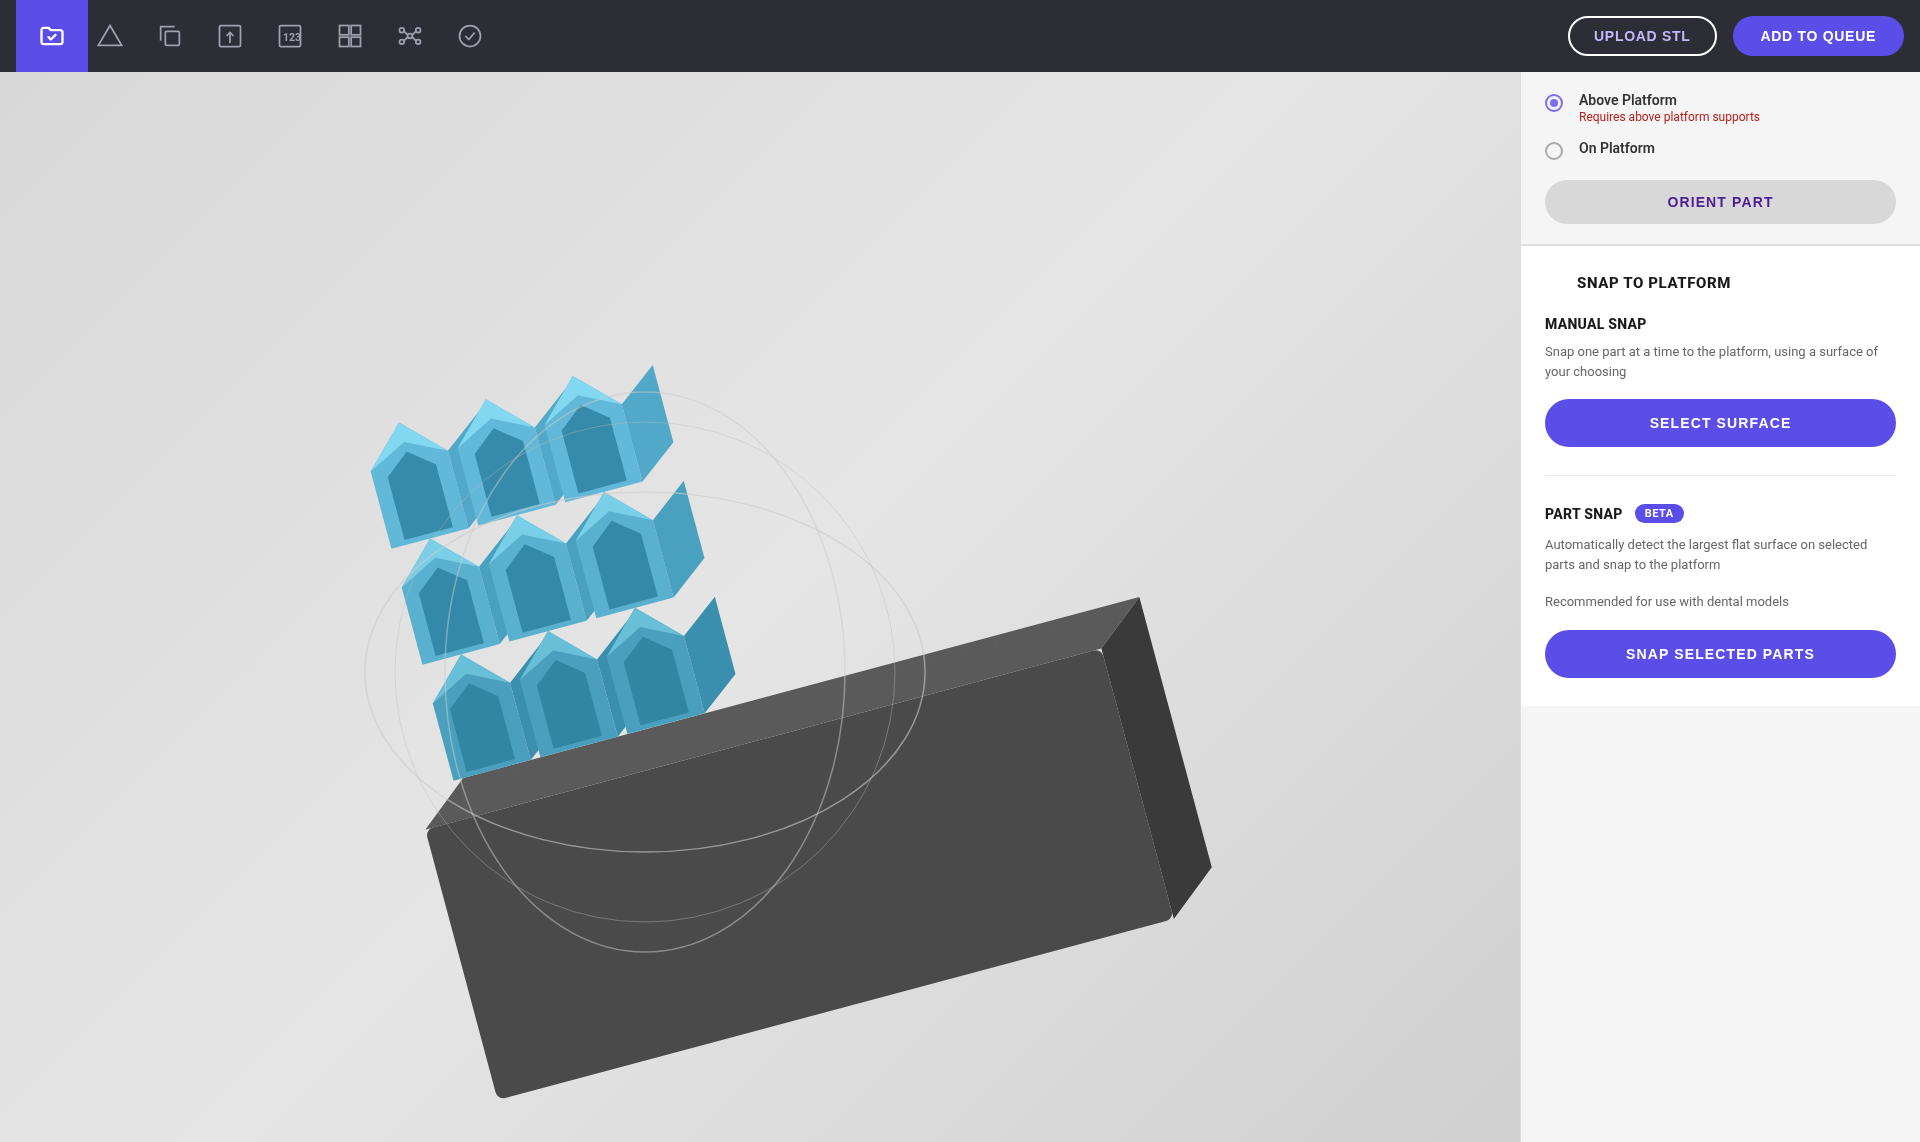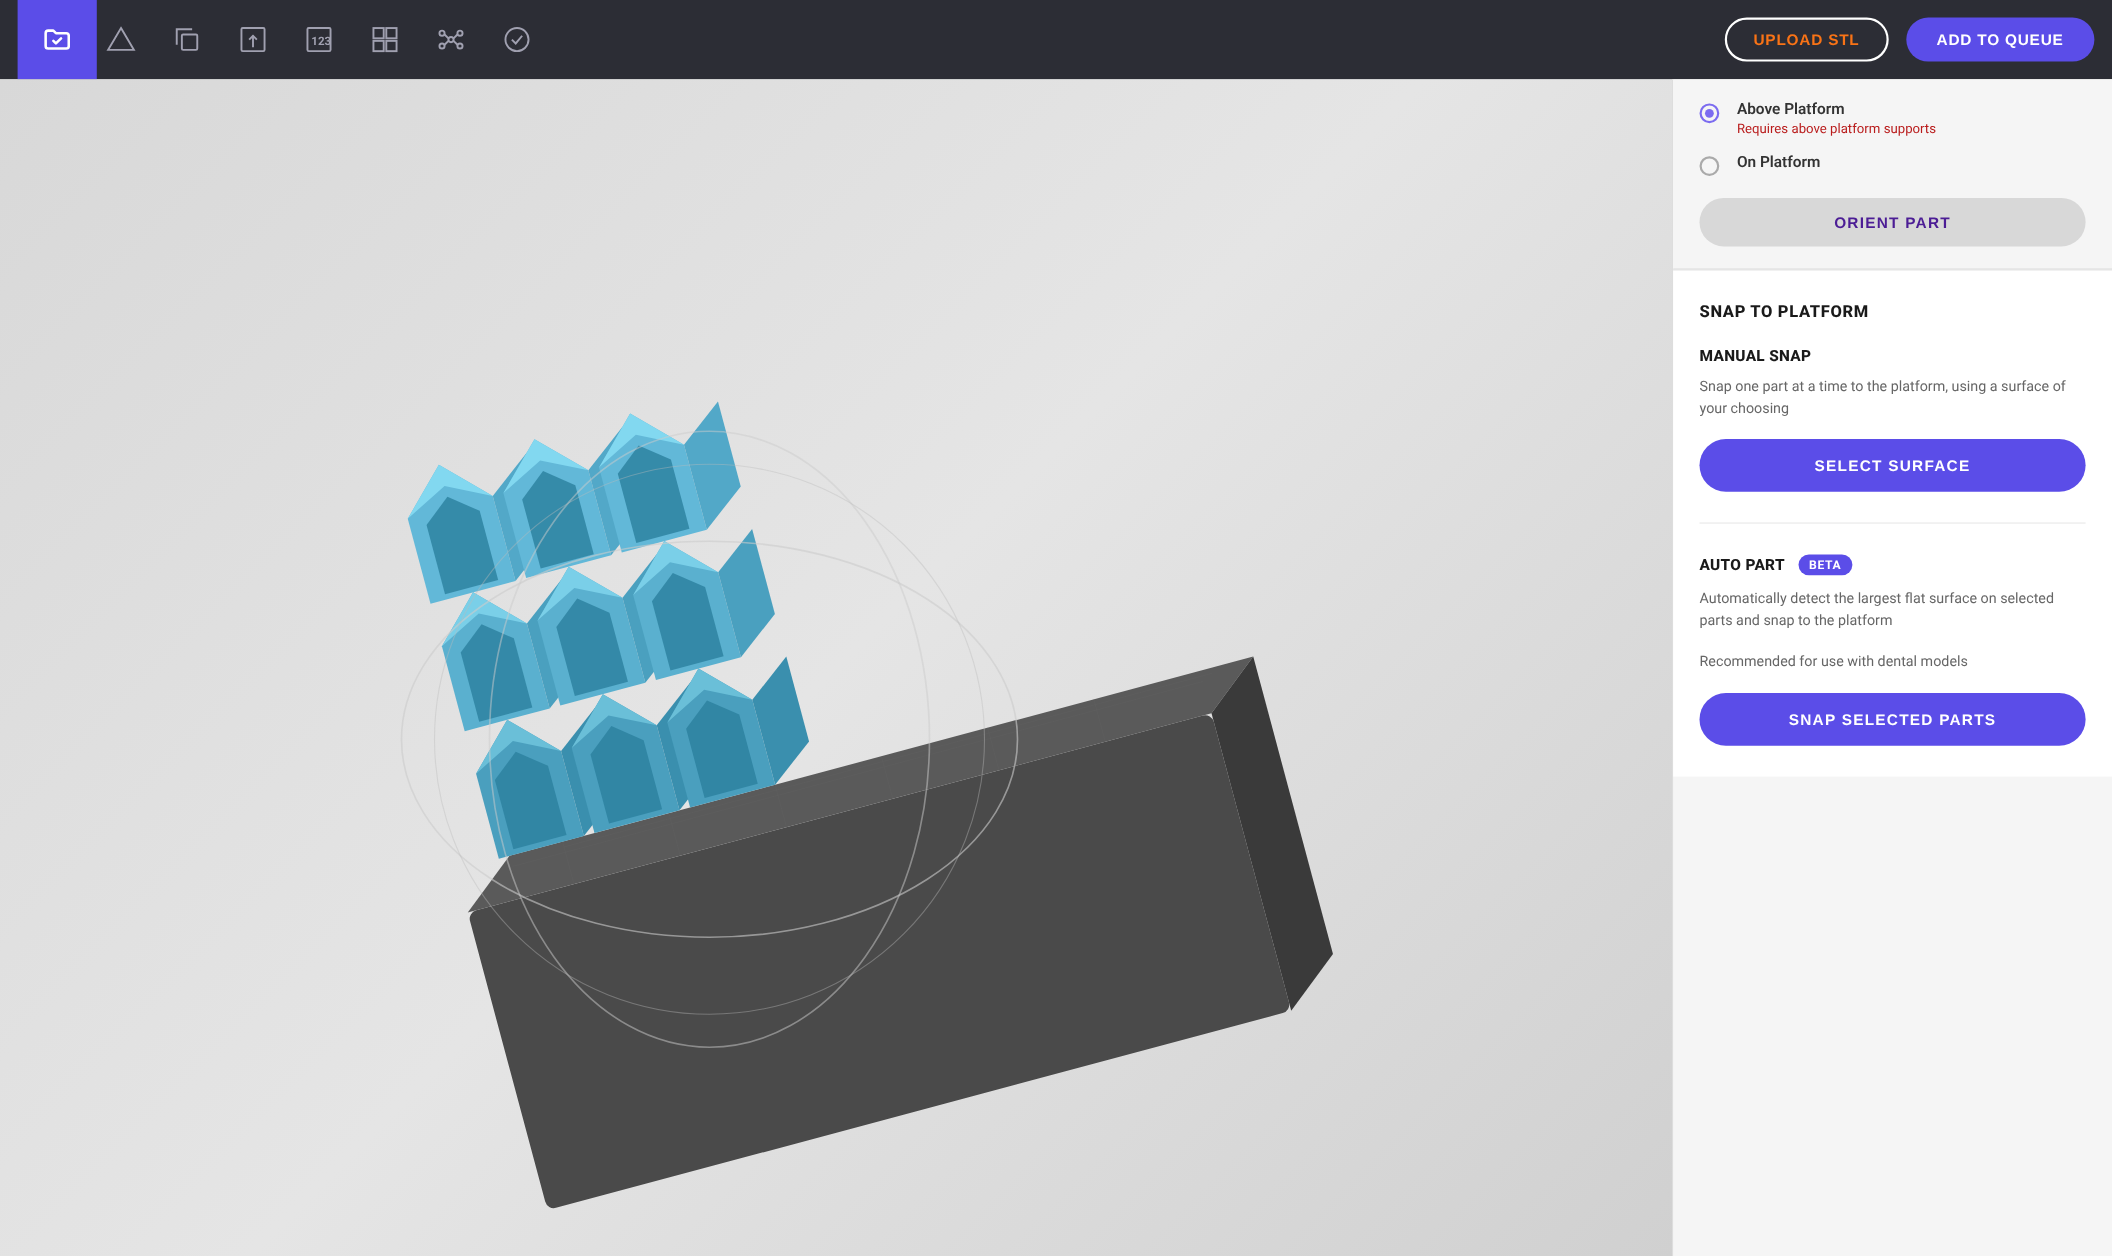--- a/index.html
+++ b/index.html
@@ -31,21 +31,21 @@
       align-items: center;
       justify-content: flex-start;
       color: #a0a0b0;
       cursor: pointer;
     }
     .header-icon svg, .header-icon-active svg { width: 28px; height: 28px; }
     .header-spacer { flex: 1; }
     .btn-upload-stl {
       background: transparent;
       border: 2px solid #ffffff;
-      color: #f97316;
+      color: #c4b5fd;
       padding: 10px 24px;
       border-radius: 24px;
       font-size: 14px;
       font-weight: 700;
       letter-spacing: 0.05em;
       cursor: pointer;
     }
     .btn-add-queue {
       background: #5b4de8;
       border: none;
@@ -154,20 +154,21 @@
     .snap-section {
       padding: 28px 24px;
       background: #ffffff;
     }
     .snap-section-title {
       font-size: 15px;
       font-weight: 800;
       color: #1a1a1a;
       letter-spacing: 0.04em;
       margin-bottom: 24px;
+      margin-left: 32px;
     }
     .snap-sub-title {
       font-size: 14px;
       font-weight: 800;
       color: #1a1a1a;
       margin-bottom: 10px;
       letter-spacing: 0.02em;
     }
     .snap-description {
       font-size: 13px;
@@ -413,21 +414,21 @@
       
       
       <div class="snap-sub-title">MANUAL SNAP</div>
       <div class="snap-description">Snap one part at a time to the platform, using a surface of your choosing</div>
       <button class="snap-btn-primary">SELECT SURFACE</button>
       
       <div class="snap-divider"></div>
       
       
       <div class="auto-snap-header">
-        <div class="snap-sub-title" style="margin-bottom:0">AUTO PART</div>
+        <div class="snap-sub-title" style="margin-bottom:0">PART SNAP</div>
         <span class="beta-badge">BETA</span>
       </div>
       <div class="snap-description">Automatically detect the largest flat surface on selected parts and snap to the platform</div>
       <div class="snap-description">Recommended for use with dental models</div>
       <button class="snap-btn-primary" style="margin-bottom:0">SNAP SELECTED PARTS</button>
       
     </div>
 
   </div>
 </div>

